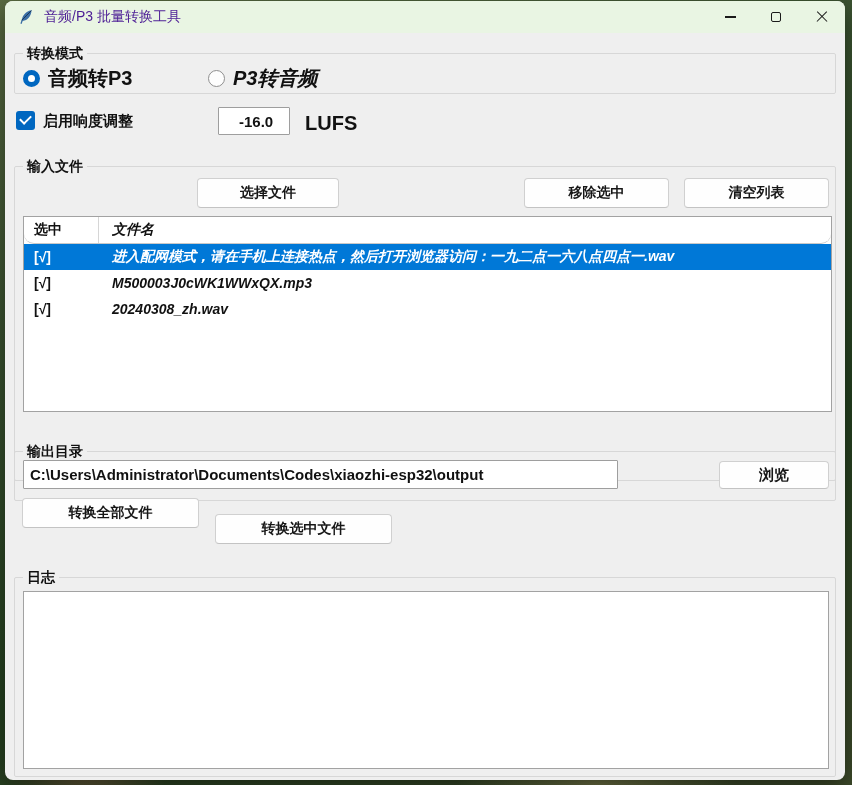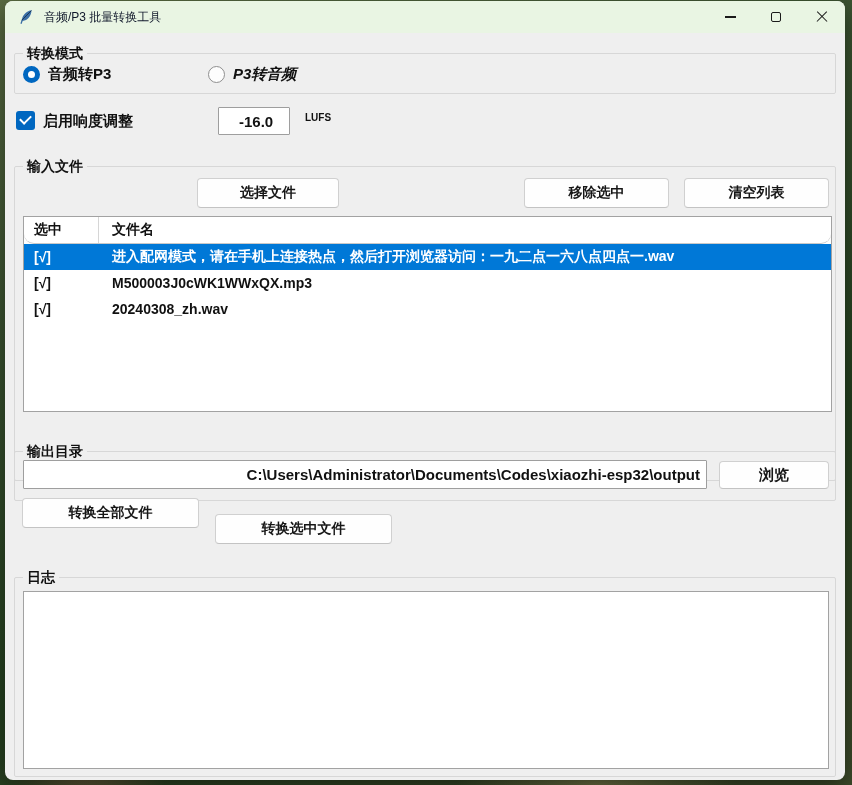--- a/index.html
+++ b/index.html
@@ -16,21 +16,21 @@
     position:absolute; left:5px; top:1px; width:840px; height:779px;
     background:#efefef; border-radius:8px; overflow:hidden;
     box-shadow:0 8px 24px rgba(0,0,0,.45);
   }
   
   .titlebar {
     height:32px; background:#e9f5e3; display:flex; align-items:center;
     position:relative;
   }
   .app-icon { width:16px; height:16px; margin:0 10px 0 13px; flex:0 0 auto; }
-  .title-text { font-size:12px; color:#0f172a; }
+  .title-text { font-size:14px; color:#4c1d95; }
   .win-controls { position:absolute; right:0; top:0; height:32px; display:flex; }
   .win-btn { width:46px; height:32px; display:flex; align-items:center; justify-content:center; cursor:default; }
   .glyph-min { width:11px; height:1.3px; background:#1a1a1a; }
   .glyph-max { width:10px; height:10px; border:1.3px solid #1a1a1a; border-radius:2px; }
   .glyph-close { position:relative; width:12px; height:12px; }
   .glyph-close::before,.glyph-close::after {
     content:""; position:absolute; left:-1px; top:5px; width:14px; height:1.4px; background:#1a1a1a;
   }
   .glyph-close::before { transform:rotate(45deg); }
   .glyph-close::after  { transform:rotate(-45deg); }
@@ -54,39 +54,39 @@
     font-weight:700; font-size:15px; color:#111; padding:0 6px;
     font-family:"Liberation Sans","DejaVu Sans",sans-serif; outline:none;
   }
   .radio-item { position:absolute; display:flex; align-items:center; gap:8px; cursor:default; }
   .radio-dot-on {
     width:17px; height:17px; border-radius:50%; background:#fff; border:5.5px solid #0067c0; flex:0 0 auto;
   }
   .radio-dot-off {
     width:17px; height:17px; border-radius:50%; background:#fdfdfd; border:1px solid #8f8f8f; flex:0 0 auto;
   }
-  .radio-label { font-size:15px; font-weight:700; color:#111; }
+  .radio-label { font-size:20px; font-weight:700; color:#111; }
   .checkbox {
     position:absolute; width:19px; height:19px; background:#0067c0; border-radius:3px;
   }
   .checkbox::after {
     content:""; position:absolute; left:4px; top:4px; width:9px; height:5px;
     border-left:2px solid #fff; border-bottom:2px solid #fff; transform:rotate(-45deg);
   }
   .static-label { position:absolute; font-weight:700; color:#111; white-space:nowrap; }
   
   .file-table {
     position:absolute; background:#fff; border:1px solid #a2a2a2;
   }
   .ft-header {
     display:flex; height:27px; border-bottom:1px solid #c9c9c9; background:#fff;
     font-size:14px; font-weight:700; color:#111;border-radius:10px;
   }
   .ft-col-check { width:75px; padding-left:10px; display:flex; align-items:center; border-right:1px solid #d6d6d6; }
-  .ft-col-name  { flex:1; padding-left:13px; display:flex; align-items:center; }
+  .ft-col-name  { flex:1; padding-left:13px; display:flex; align-items:center;font-style:italic; }
   .ft-row { display:flex; height:26px; font-size:14px; font-weight:700; color:#111; }
   .ft-row .ft-col-check { border-right:none; }
   .ft-row.selected { background:#0078d7; color:#fff; }
   .ft-row .cell { display:flex; align-items:center; white-space:nowrap; overflow:hidden; }
   
   .log-area {
     position:absolute; background:#fff; border:1px solid #a2a2a2; resize:none; outline:none;
     font-family:"Liberation Sans","DejaVu Sans",sans-serif; font-size:13px; padding:4px;
   }
 </style>
@@ -122,21 +122,21 @@
     </div>
     <div class="radio-item" style="left:193px; top:11px;font-style:italic;">
       <span class="radio-dot-off"></span>
       <span class="radio-label">P3转音频</span>
     </div>
   </div>
 
   <span class="checkbox" style="left:11px; top:110px;"></span>
   <span class="static-label" style="left:38px; top:111px; font-size:15px;">启用响度调整</span>
   <input class="entry" style="left: 213px; top: 106px; width: 72px; height: 28px; padding-left: 20px;" value="-16.0">
-  <span class="static-label" style="left:300px; top:111px; font-size:10px;">LUFS</span>
+  <span class="static-label" style="left:300px; top:111px; font-size:20px;">LUFS</span>
 
   <div class="group" style="left:9px; top:165px; width:822px; height:315px;">
     <span class="group-label">输入文件</span>
 
     <div class="btn" style="left:182px; top:11px; width:142px; height:30px;">选择文件</div>
     <div class="btn" style="left:509px; top:11px; width:145px; height:30px;">移除选中</div>
     <div class="btn" style="left:669px; top:11px; width:145px; height:30px;">清空列表</div>
 
     <div class="file-table" style="left:8px; top:49px; width:809px; height:196px;">
       <div class="ft-header">
@@ -153,21 +153,21 @@
       </div>
       <div class="ft-row">
         <div class="ft-col-check cell">[√]</div>
         <div class="ft-col-name cell">20240308_zh.wav</div>
       </div>
     </div>
   </div>
 
   <div class="group" style="left:9px; top:450px; width:822px; height:50px;">
     <span class="group-label">输出目录</span>
-    <input class="entry" style="left: 8px; top: 8px; width: 684px; height: 29px; text-align: right;" value="C:\Users\Administrator\Documents\Codes\xiaozhi-esp32\output">
+    <input class="entry" style="left: 8px; top: 8px; width: 595px; height: 29px;" value="C:\Users\Administrator\Documents\Codes\xiaozhi-esp32\output">
     <div class="btn" style="left:704px; top:9px; width:110px; height:28px; font-size:15px;">浏览</div>
   </div>
 
   <div class="btn" style="left:17px; top:497px; width:177px; height:30px;">转换全部文件</div>
   <div class="btn" style="left:210px; top:513px; width:177px; height:30px;">转换选中文件</div>
 
   <div class="group" style="left:9px; top:576px; width:822px; height:200px;">
     <span class="group-label">日志</span>
     <textarea class="log-area" style="left: 8px; top: 13px; width: 806px; height: 178px;"></textarea>
   </div>

